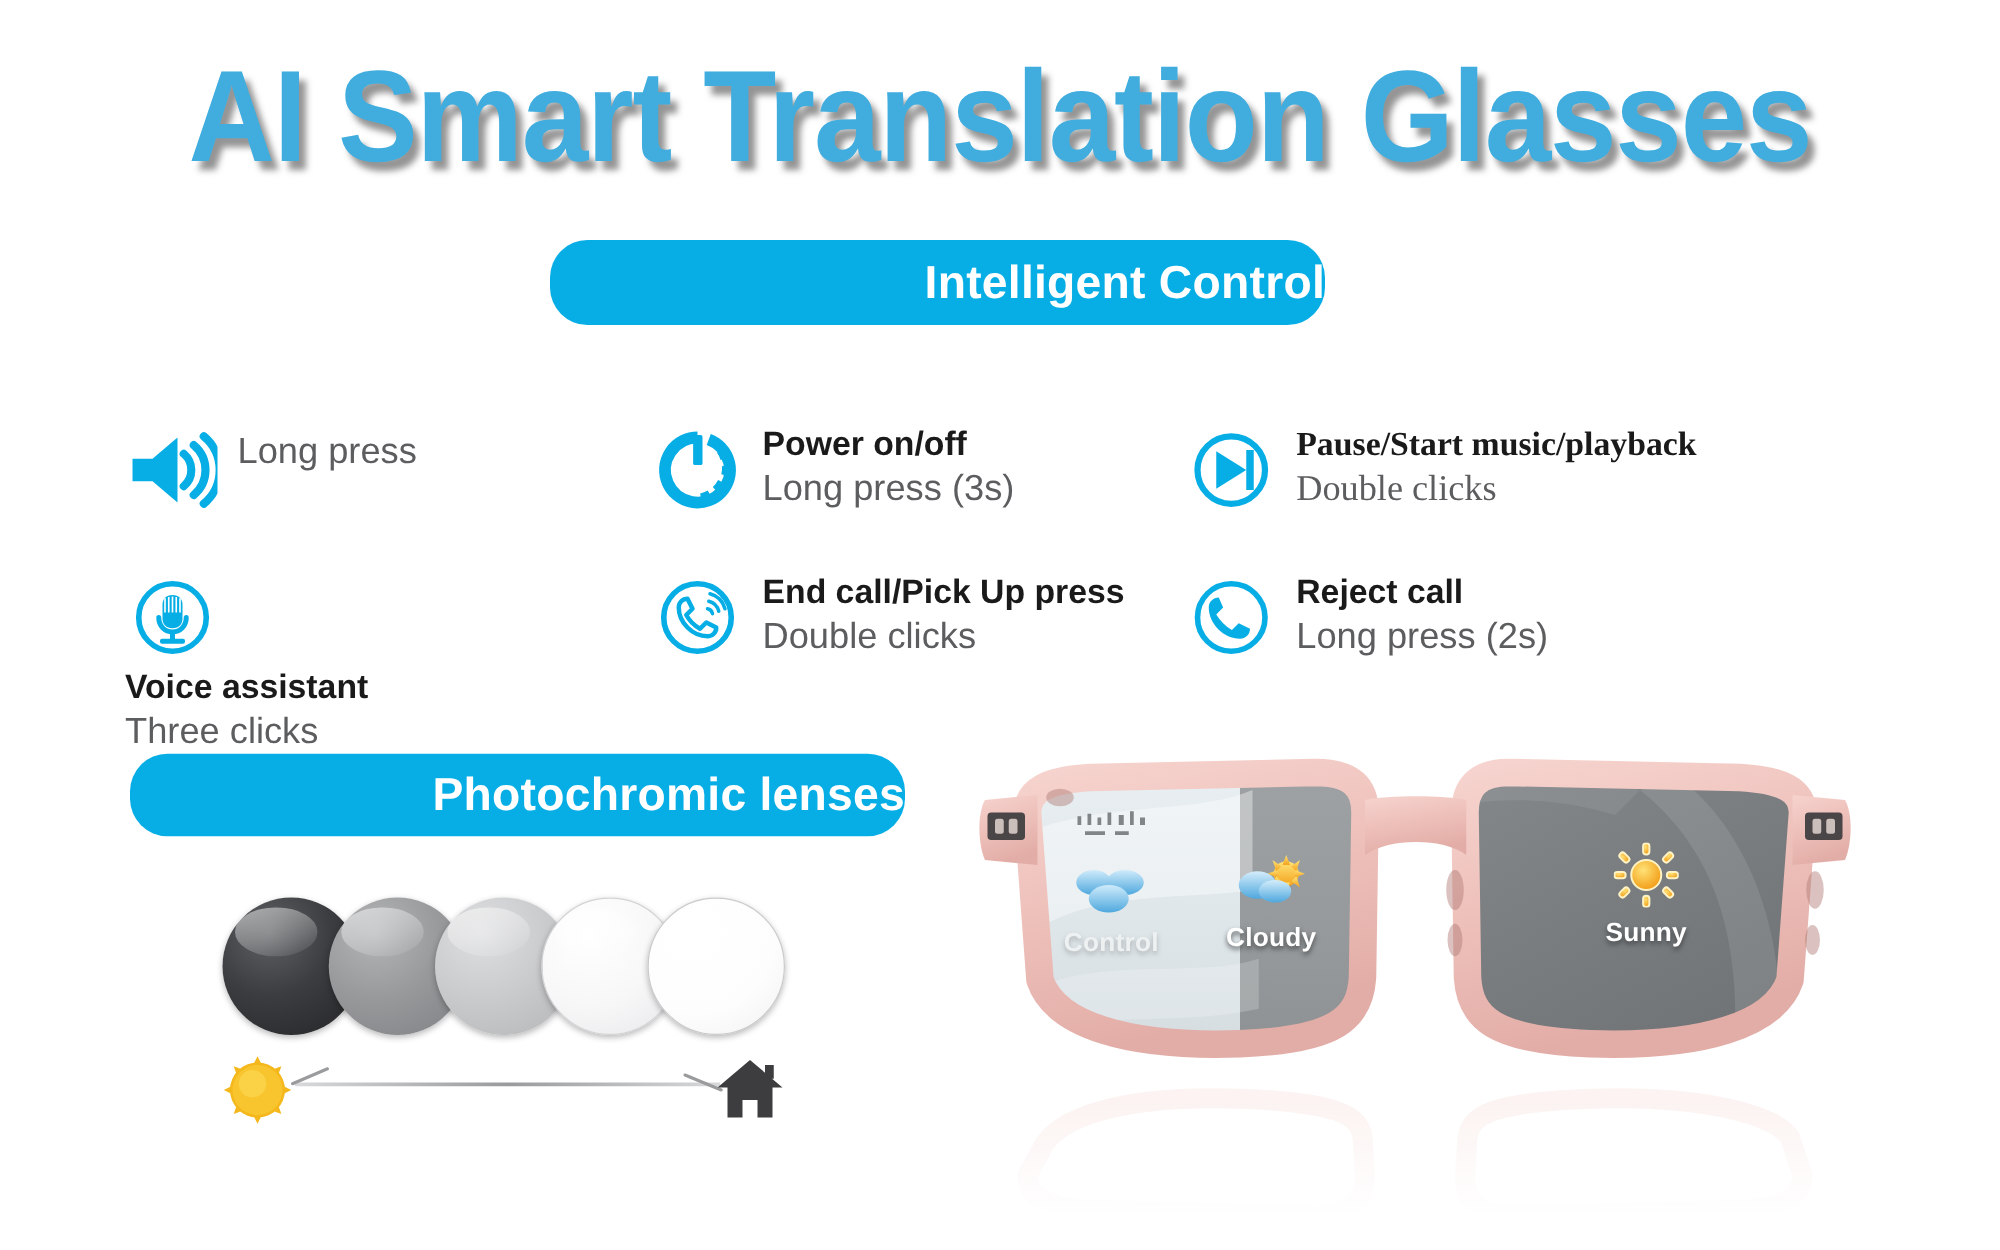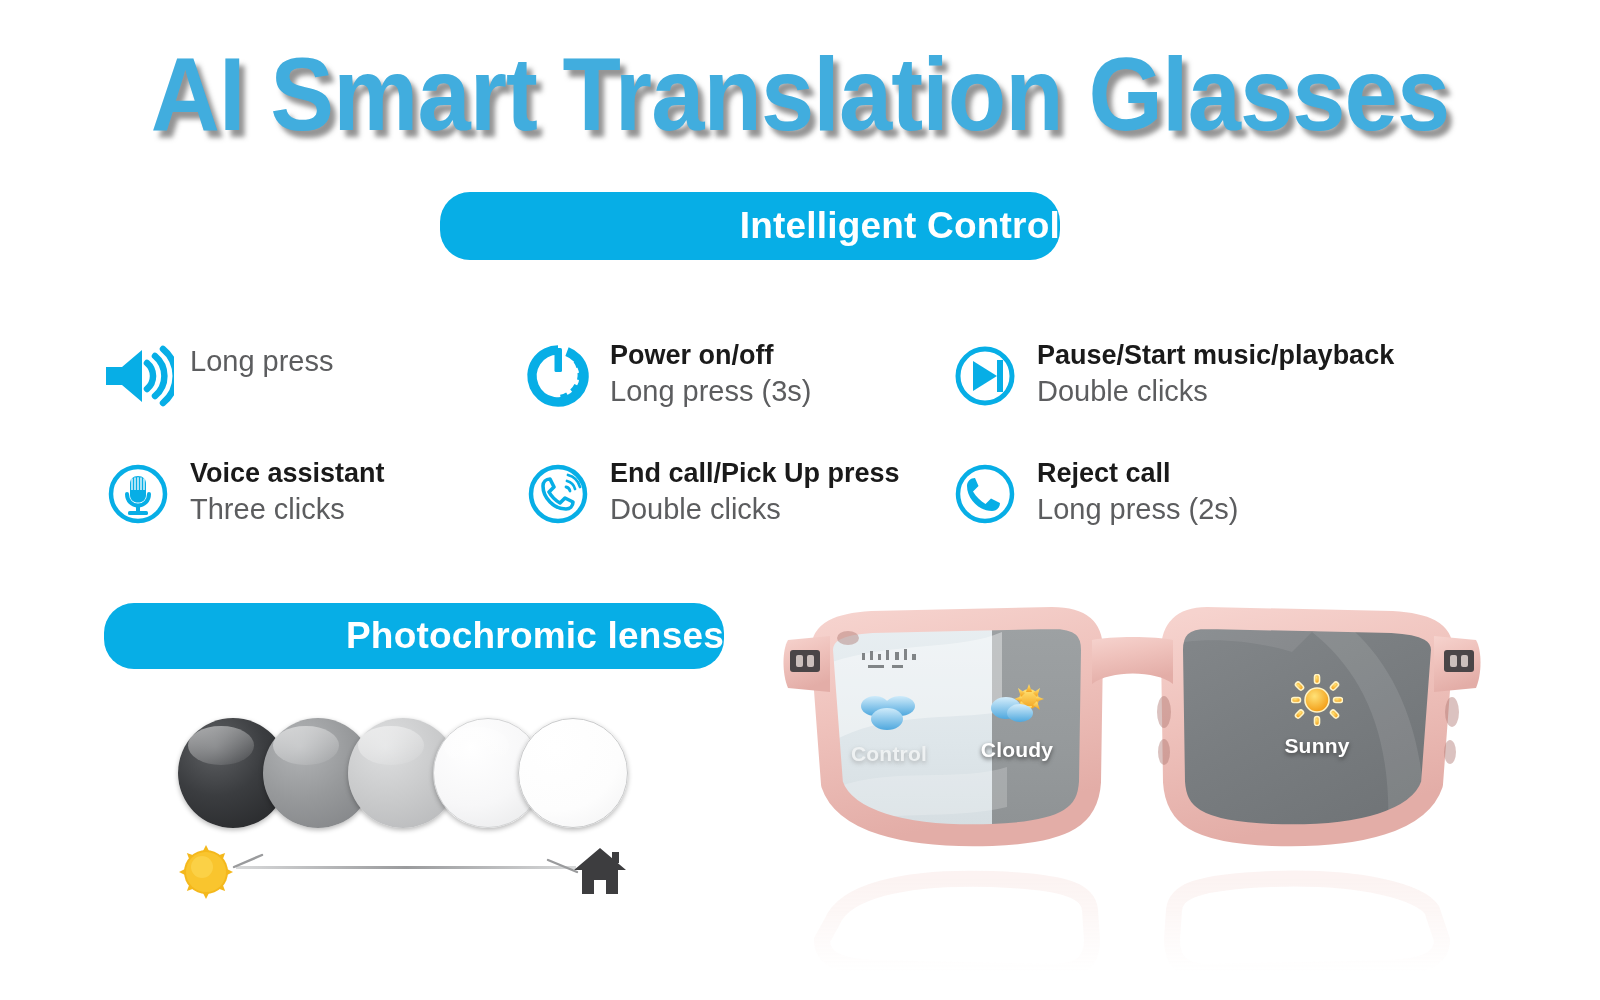--- a/index.html
+++ b/index.html
@@ -65,22 +65,22 @@
     font-size:27px;font-weight:700;color:#1A1A1A;
     line-height:1.12;white-space:nowrap;
   }
   .feat .fsub{
     font-size:29px;font-weight:400;color:#5C5D5F;
     line-height:1.25;margin-top:3px;white-space:nowrap;
   }
 
   .f-pos-0{left:8px;  top:8px;}
   .f-pos-1{left:428px; top:8px;}
-  .f-pos-2{left:855px;top:8px;}
-  .f-pos-3{left:8px;  top:126px;}
+  .f-pos-2{left:855px;top:8px;font-family:Liberation Serif, serif;}
+  .f-pos-3{left:8px;  top:126px;flex-direction:column;}
   .f-pos-4{left:428px; top:126px;}
   .f-pos-5{left:855px;top:126px;}
 
   
   .lensrow{position:absolute;left:178px;top:718px;width:450px;height:110px;}
   .lens{
     position:absolute;top:0;width:110px;height:110px;border-radius:50%;
     box-shadow:0 2px 5px rgba(0,0,0,0.28);
   }
   .lens::after{

